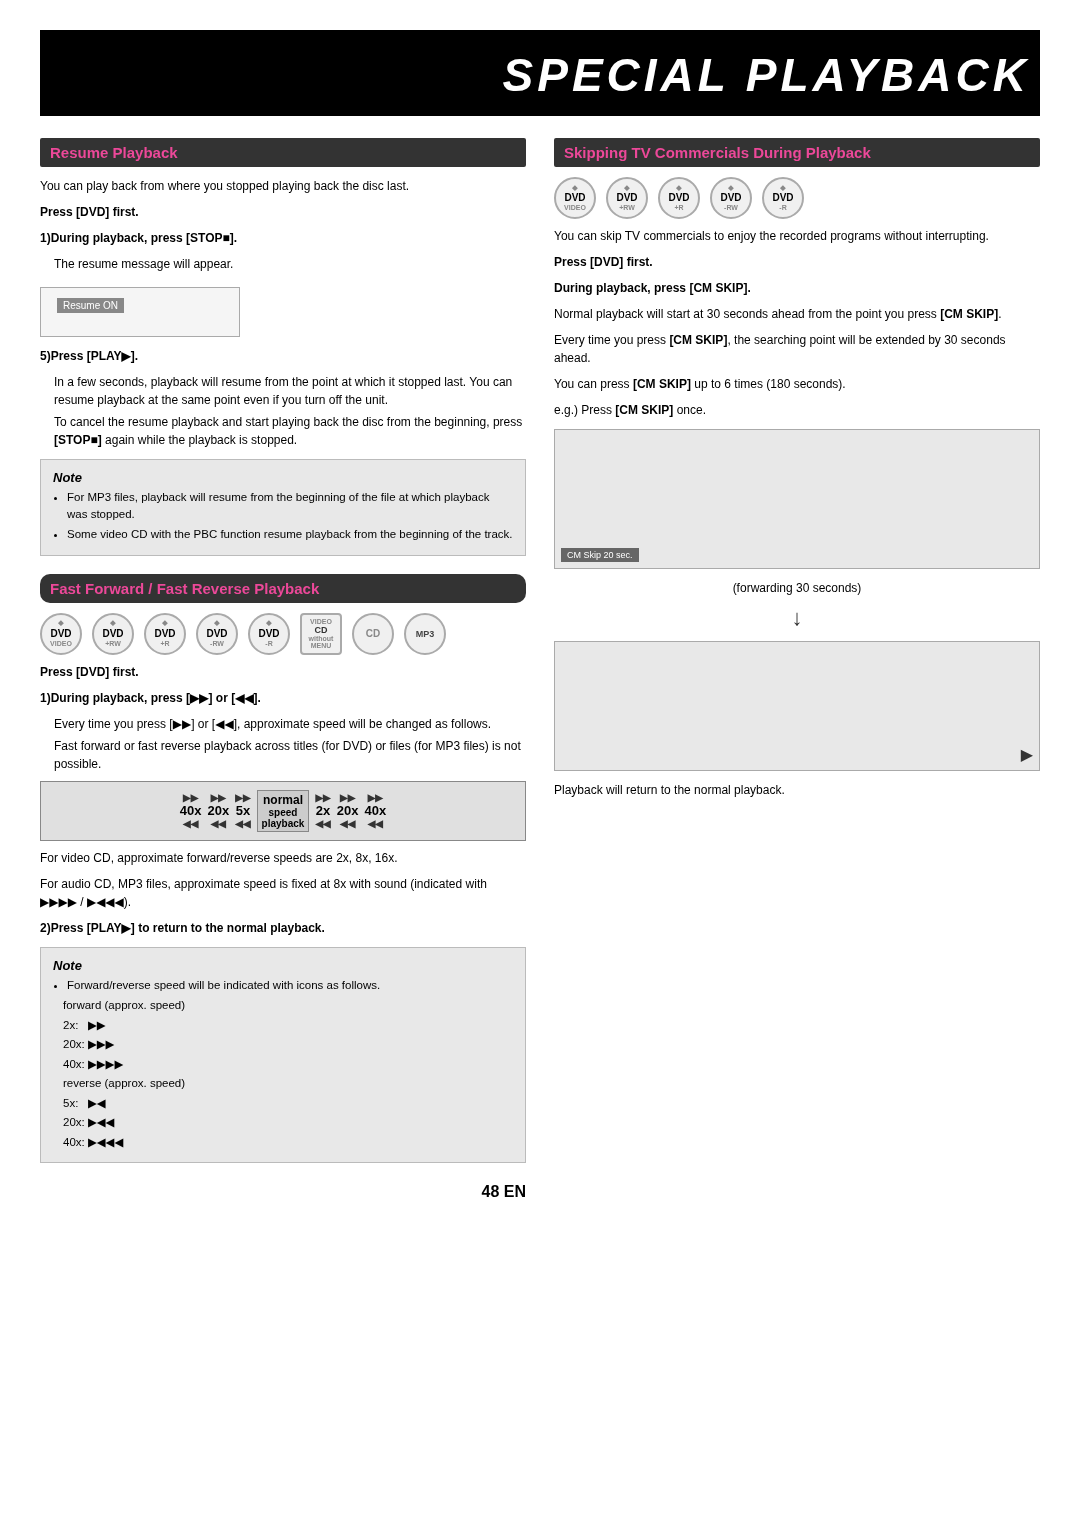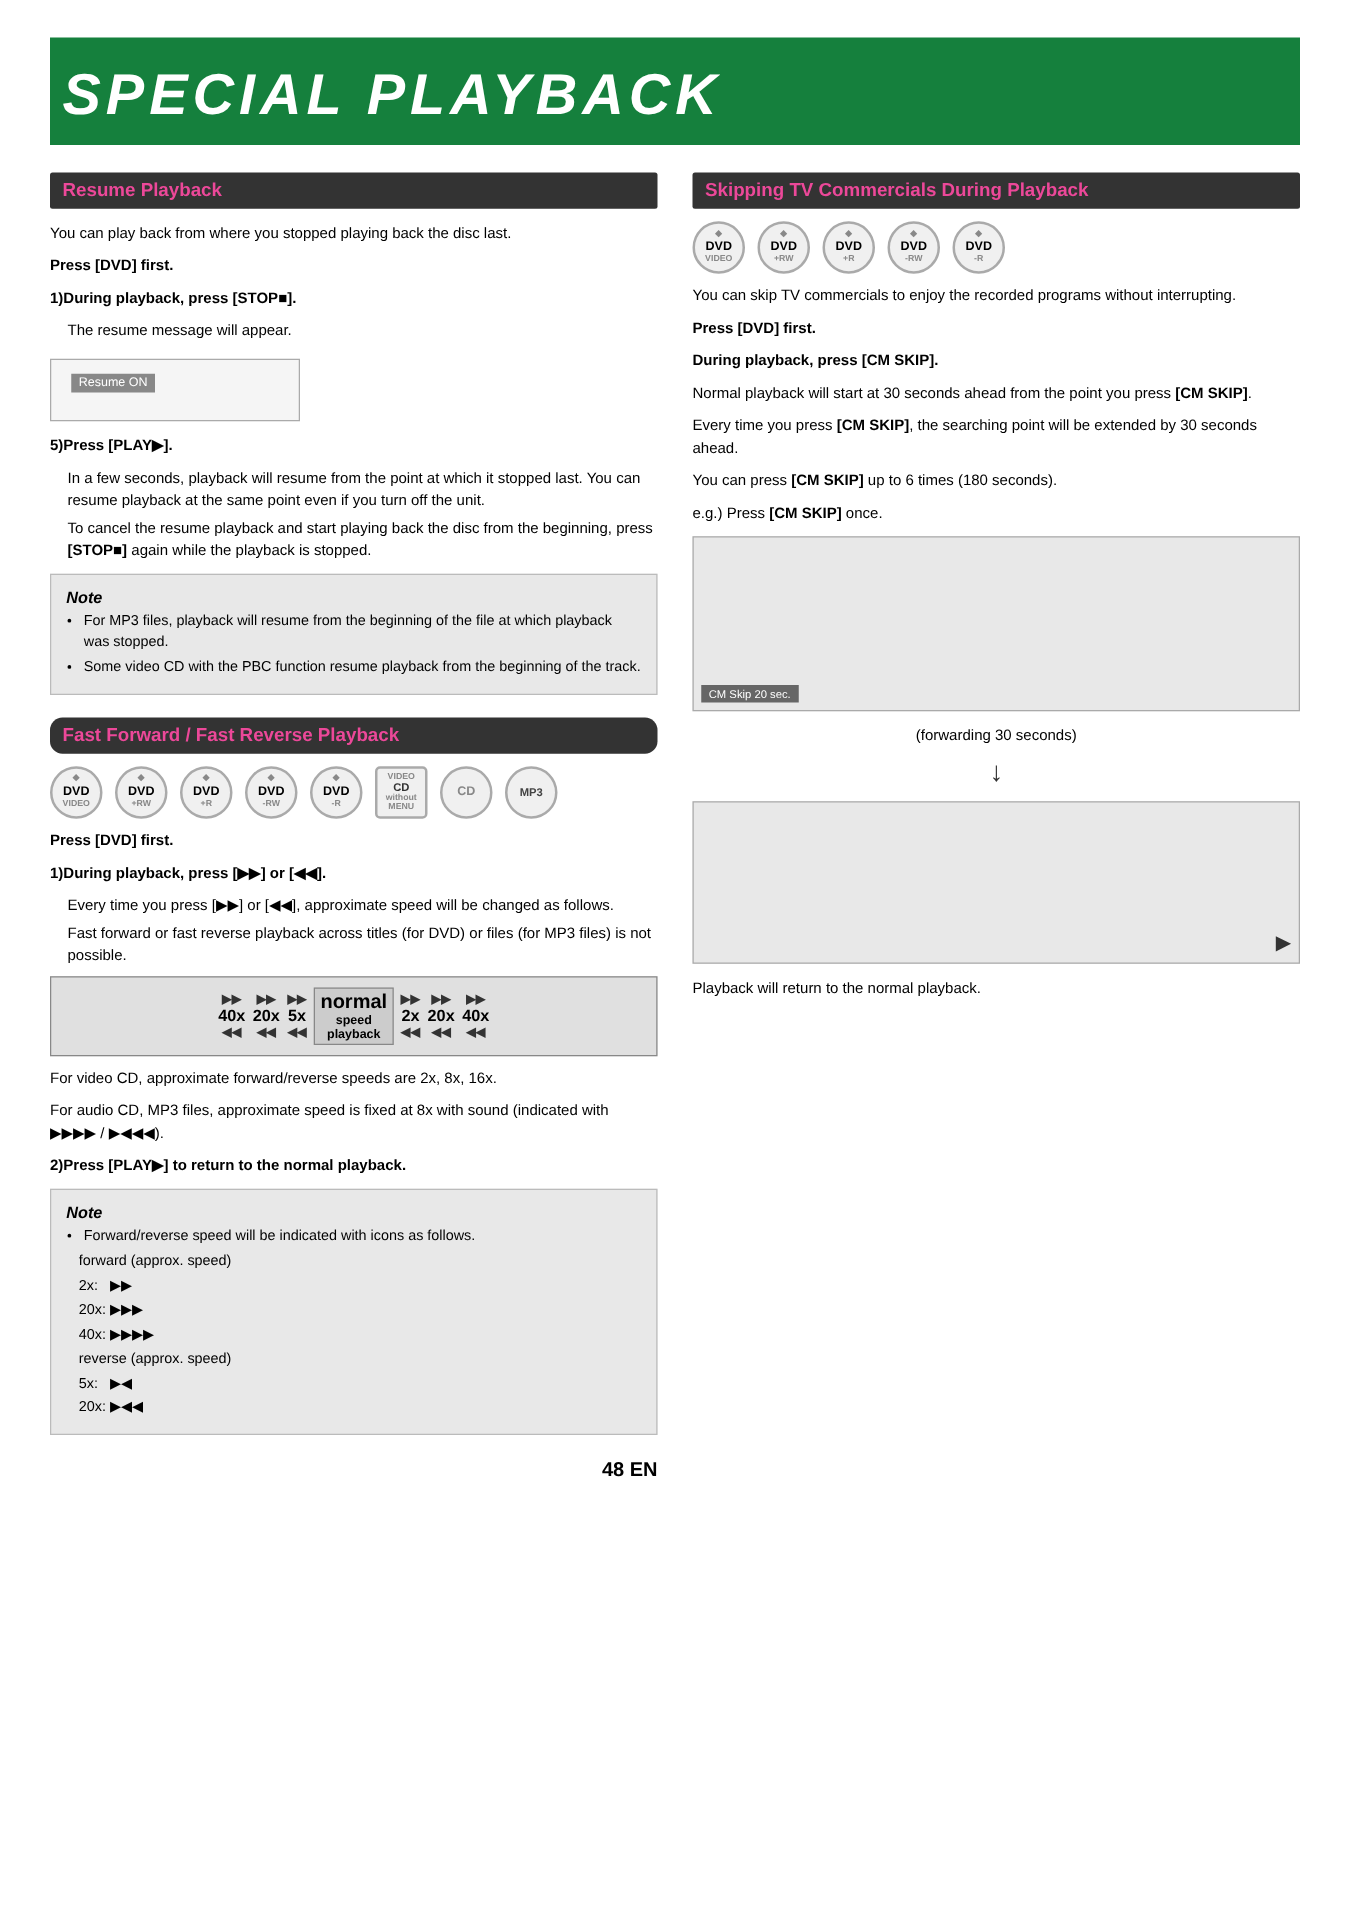--- a/index.html
+++ b/index.html
@@ -15,22 +15,22 @@
 
     .page-wrapper {
       width: 1080px;
       min-height: 1528px;
       background: #fff;
       padding: 30px 40px 40px 40px;
     }
 
     
     .main-title-bar {
-      background: #15803d;
-      text-align: left;
+      background: #000000;
+      text-align: right;
       padding: 18px 10px 14px 10px;
       margin-bottom: 22px;
     }
     .main-title-bar h1 {
       color: #fff;
       font-size: 46px;
       font-weight: 900;
       letter-spacing: 4px;
       font-style: italic;
       text-transform: uppercase;
@@ -374,21 +374,21 @@
             <span class="speed-arrow">▶▶</span>
             <span class="speed-value">20x</span>
             <span class="speed-arrow">◀◀</span>
           </div>
           <div class="speed-item">
             <span class="speed-arrow">▶▶</span>
             <span class="speed-value">5x</span>
             <span class="speed-arrow">◀◀</span>
           </div>
           <div class="speed-item normal-box">
-            <span style="font-size:16px;">normal</span>
+            <span style="font-size:12px;">normal</span>
             <span style="font-size:10px;">speed</span>
             <span style="font-size:10px;">playback</span>
           </div>
           <div class="speed-item">
             <span class="speed-arrow">▶▶</span>
             <span class="speed-value">2x</span>
             <span class="speed-arrow">◀◀</span>
           </div>
           <div class="speed-item">
             <span class="speed-arrow">▶▶</span>
@@ -417,20 +417,21 @@
           <li>Forward/reverse speed will be indicated with icons as follows.</li>
         </ul>
         <div style="padding-left:10px; font-size:11.5px; line-height:1.7;">
           <div>forward (approx. speed)</div>
           <div>2x:&nbsp;&nbsp; ▶▶</div>
           <div>20x: ▶▶▶</div>
           <div>40x: ▶▶▶▶</div>
           <div>reverse (approx. speed)</div>
           <div>5x:&nbsp;&nbsp; ▶◀</div>
           <div>20x: ▶◀◀</div>
+          <div>40x: ▶◀◀◀</div>
         </div>
       </div>
 
       
       <div class="page-number">48 EN</div>
 
     </div>
 
     <div class="col-right">
 

